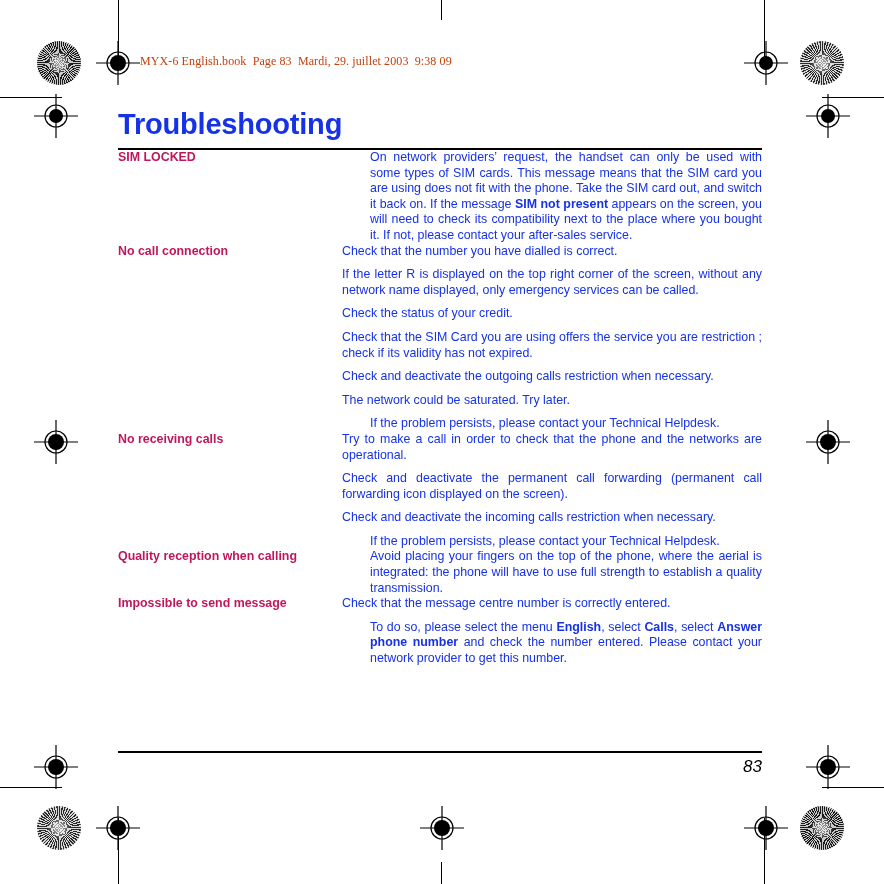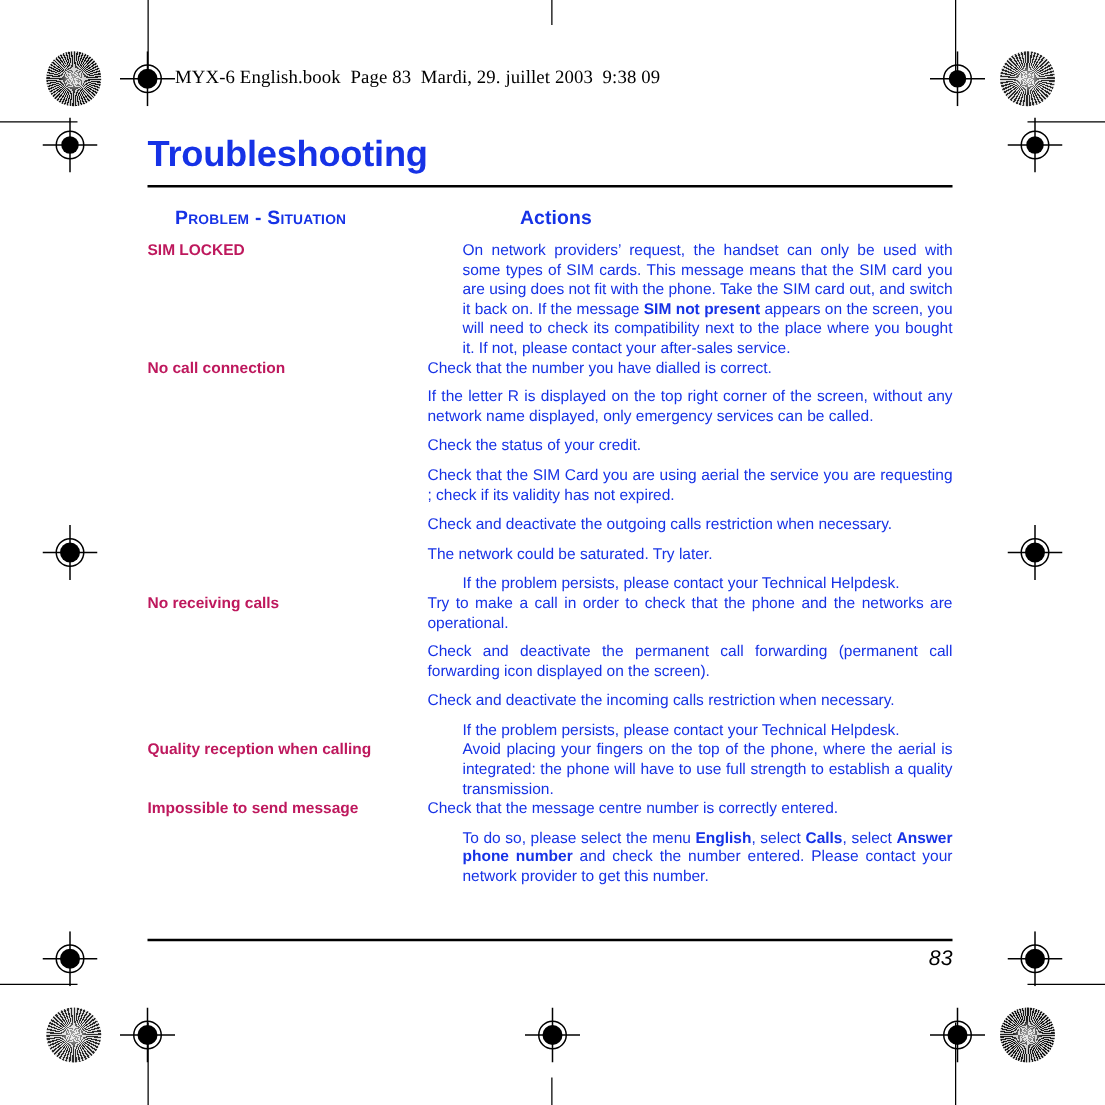--- a/index.html
+++ b/index.html
@@ -48,22 +48,22 @@
     position: absolute;
     inset: 0;
     border-radius: 50%;
     background: radial-gradient(circle at 50% 50%, rgba(255,255,255,0.55) 0 12%, rgba(255,255,255,0) 38%);
   }
 
   
   .slug {
     position: absolute;
     font-family: "Liberation Serif", serif;
-    font-size: 15px;
-    color: #000000;
+    font-size: 12px;
+    color: #c2410c;
     white-space: pre;
     letter-spacing: 0.1px;
   }
 
   
   #content {
     position: absolute;
     left: 118px;
     top: 108px;
     width: 644px;
@@ -284,40 +284,36 @@
     <path d="M14 22 A8 8 0 0 1 22 14 L22 22 Z" fill="#000"></path>
   </svg>
 
   <div class="slug" style="left:140px; top:54px;">MYX-6 English.book  Page 83  Mardi, 29. juillet 2003  9:38 09</div>
 
   <div id="content">
 
     <h1 class="doc-title">Troubleshooting</h1>
     <div class="rule"></div>
 
-    <div class="col-head-row">
-      <div class="col-head problem">Problem - Situation</div>
-      <div class="col-head actions">Actions</div>
-    </div>
 
     <table class="tbl">
       <tbody>
           <tr class="rowgap">
             <td class="c-problem">SIM LOCKED</td>
             <td class="c-actions">
               <p><span>On network providers’ request, the handset can only be used with some types of SIM cards. This message means that the SIM card you are using does not fit with the phone. Take the SIM card out, and switch it back on. If the message </span><b class="em">SIM not present</b><span> appears on the screen, you will need to check its compatibility next to the place where you bought it. If not, please contact your after-sales service.</span></p>
             </td>
           </tr>
           <tr class="rowgap">
             <td class="c-problem">No call connection</td>
             <td class="c-actions">
               <p><span>Check that the number you have dialled is correct.</span></p>
               <p><span>If the letter R is displayed on the top right corner of the screen, without any network name displayed, only emergency services can be called.</span></p>
               <p><span>Check the status of your credit.</span></p>
-              <p><span>Check that the SIM Card you are using aerial the service you are requesting ; check if its validity has not expired.</span></p>
+              <p><span>Check that the SIM Card you are using offers the service you are restriction ; check if its validity has not expired.</span></p>
               <p><span>Check and deactivate the outgoing calls restriction when necessary.</span></p>
               <p><span>The network could be saturated. Try later.</span></p>
               <p><span>If the problem persists, please contact your Technical Helpdesk.</span></p>
             </td>
           </tr>
           <tr class="rowgap">
             <td class="c-problem">No receiving calls</td>
             <td class="c-actions">
               <p><span>Try to make a call in order to check that the phone and the networks are operational.</span></p>
               <p><span>Check and deactivate the permanent call forwarding (permanent call forwarding icon displayed on the screen).</span></p>

